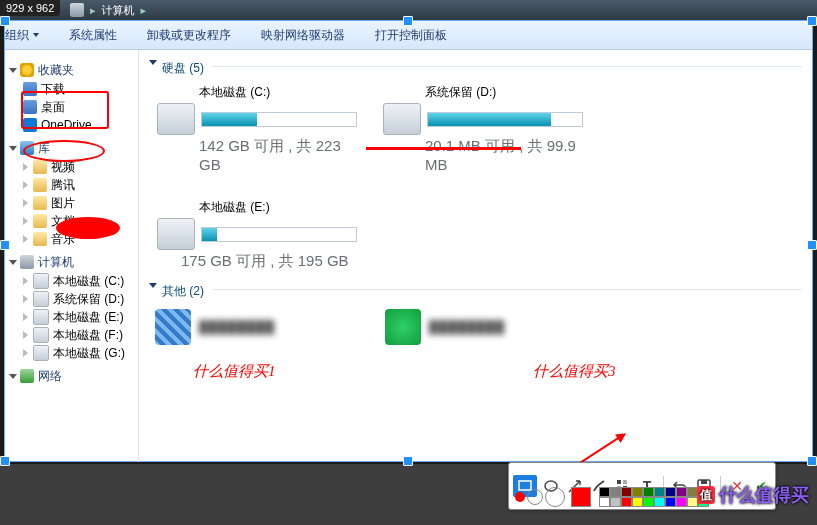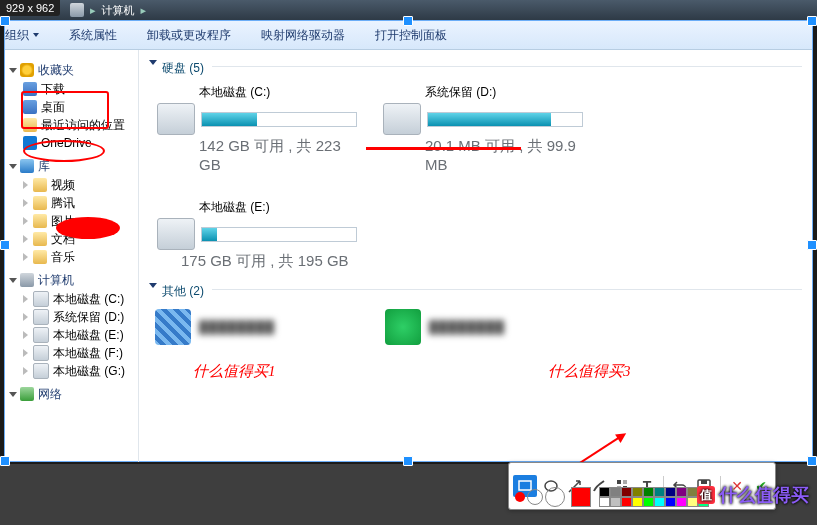--- a/index.html
+++ b/index.html
@@ -105,24 +105,20 @@
         </div>
         <div class="leaf">
             <span class="licon blue-ic"></span>
             <span class="llabel">下载</span>
           </div>
         <div class="leaf">
             <span class="licon blue-ic"></span>
             <span class="llabel">桌面</span>
           </div>
         <div class="leaf">
-            <span class="licon folder-ic"></span>
-            <span class="llabel">最近访问的位置</span>
-          </div>
-        <div class="leaf">
             <span class="licon onedrive-ic"></span>
             <span class="llabel">OneDrive</span>
           </div>
 
         <div class="grp-h">
           <span class="caret"></span>
           <span class="gicon lib-ic" style="border-radius:2px"></span>
           <span class="glabel">库</span>
         </div>
         <div class="leaf">
@@ -244,21 +240,21 @@
             <div class="oicon pixel-ic"></div>
             <div class="otext">████████</div>
           </div>
           <div class="oitem">
             <div class="oicon tencent-ic"></div>
             <div class="otext">████████</div>
           </div>
         </div>
 
         <div class="annot red-text" style="left:54px;top:312px">什么值得买1</div>
-        <div class="annot red-text" style="left:409px;top:312px">什么值得买3</div>
+        <div class="annot red-text" style="left:394px;top:312px">什么值得买3</div>
 
         <div class="annot red-underline" style="left:227px;top:97px;width:155px"></div>
 
         <div class="annot">
           <div class="arrow-line" style="left:380px;top:148px;width:110px;transform:rotate(-33deg)"></div>
           <div class="arrow-head" style="left:468px;top:84px;transform:rotate(-33deg)"></div>
 
         </div>
       </div>
     </div>

